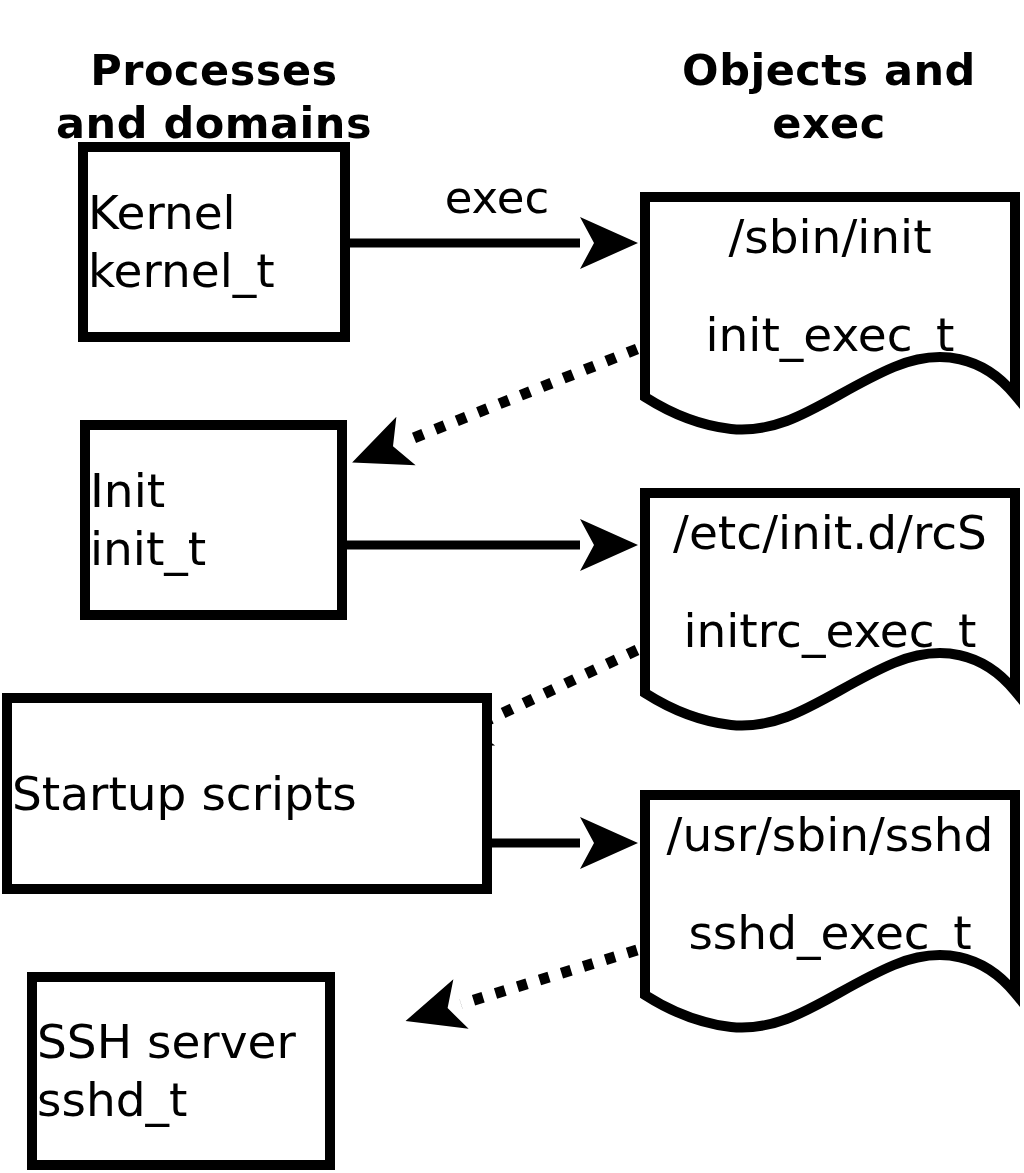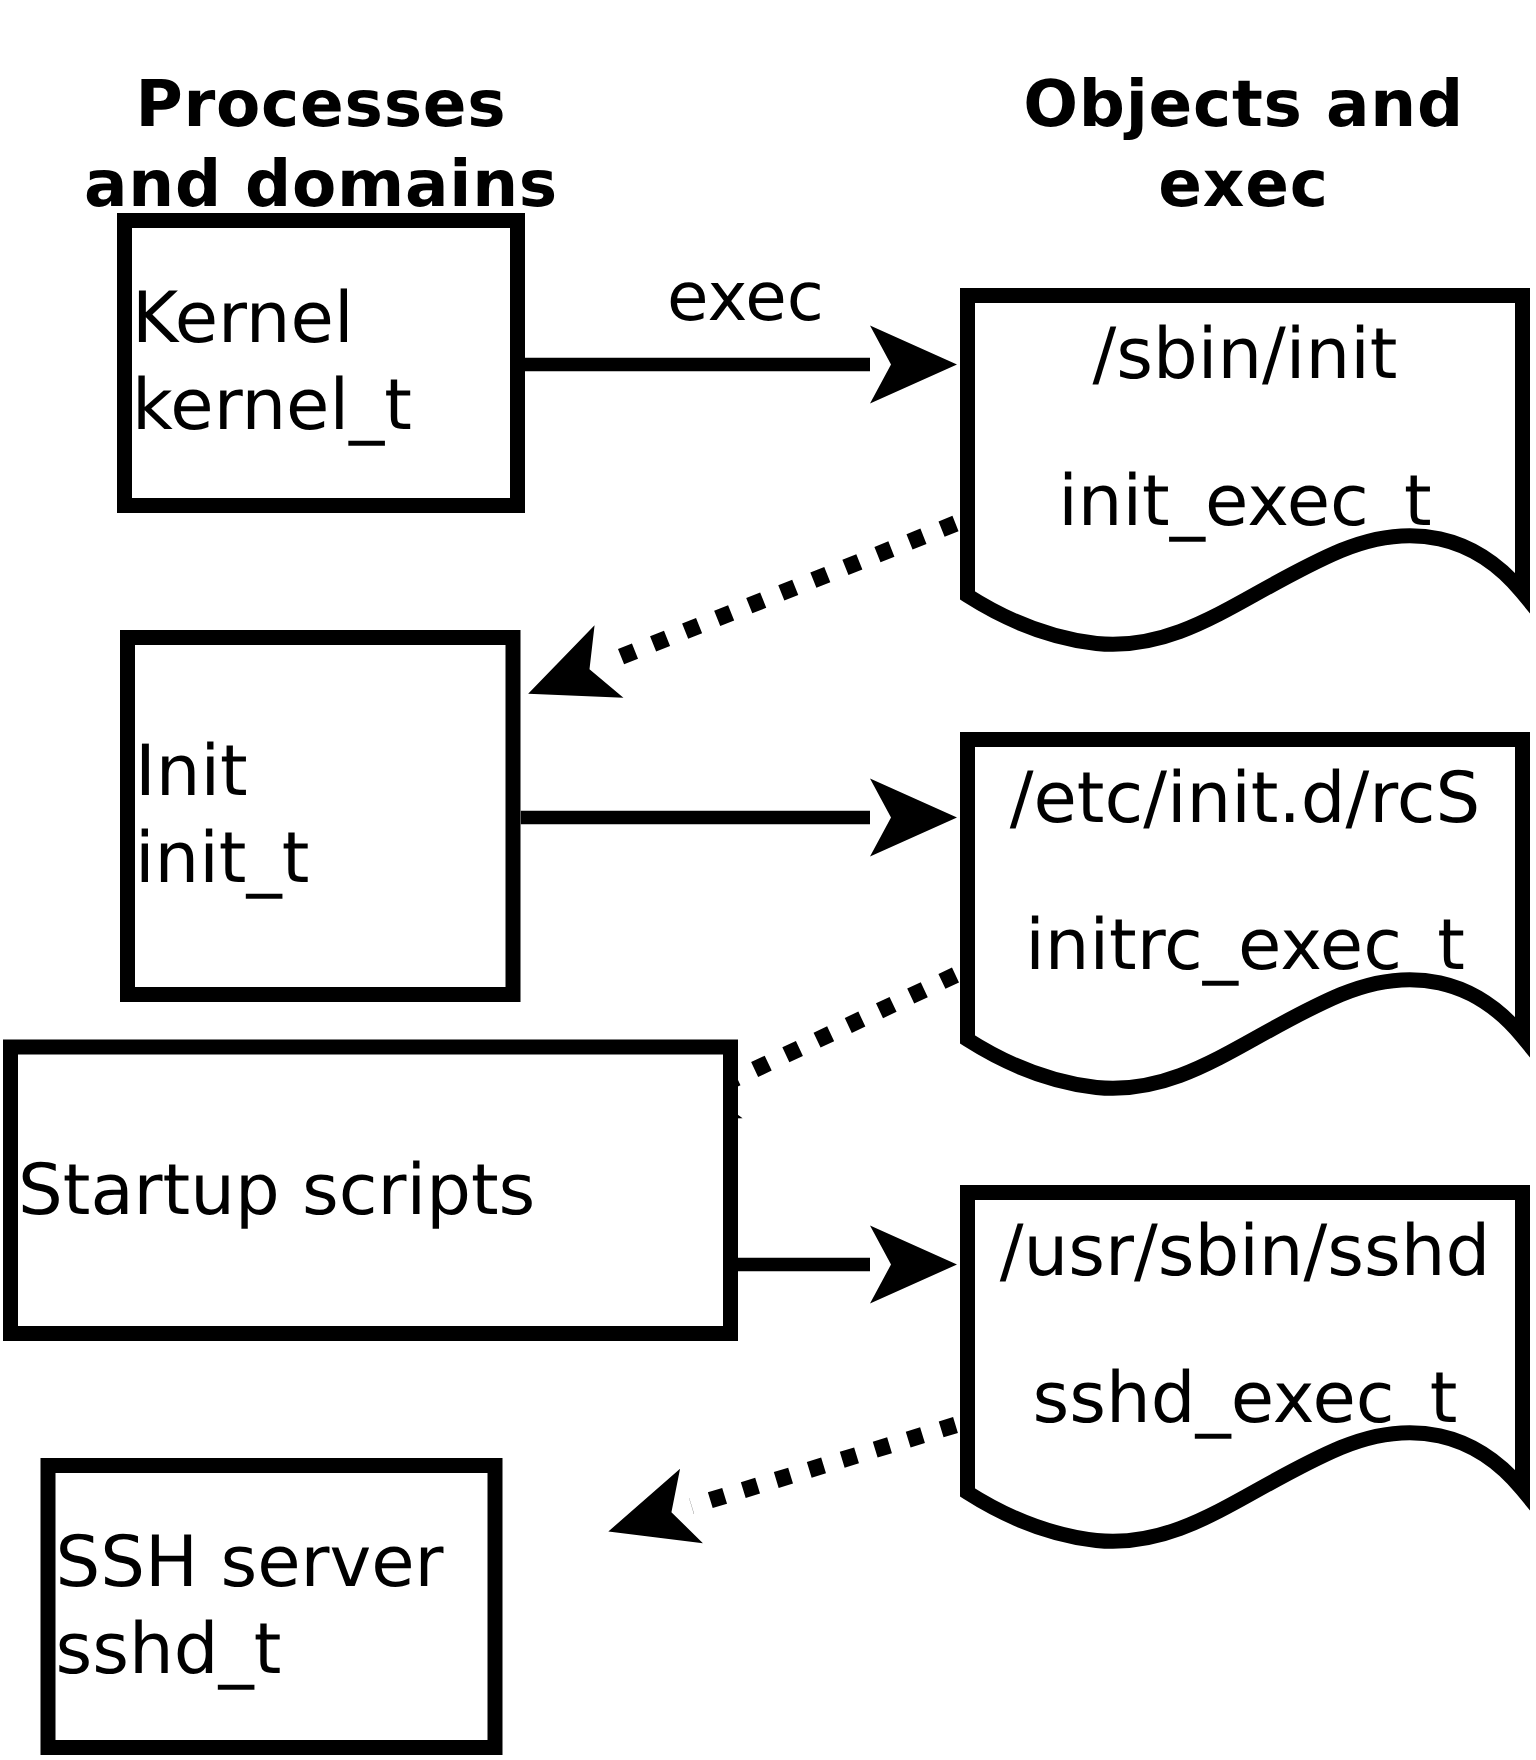--- a/index.html
+++ b/index.html
@@ -39,21 +39,21 @@
     flex-direction: column;
     align-items: flex-start;
     justify-content: center;
     text-align: center;
     font-size: 47px;
     line-height: 58px;
   }
   .proc-box span { display: block; white-space: nowrap; }
 
   #box-kernel  { left: 78px; top: 142px; width: 272px; height: 200px; }
-  #box-init    { left: 80px; top: 420px; width: 267px; height: 248px; }
+  #box-init    { left: 80px; top: 420px; width: 267px; height: 200px; }
   #box-initrc  { left: 2px;  top: 693px; width: 490px; height: 201px; }
   #box-sshd    { left: 27px; top: 972px; width: 308px; height: 198px; }
 
   .doc-svg {
     position: absolute;
     left: 640px;
     width: 380px;
     height: 250px;
   }
   #doc-svg-0 { top: 192px; }

